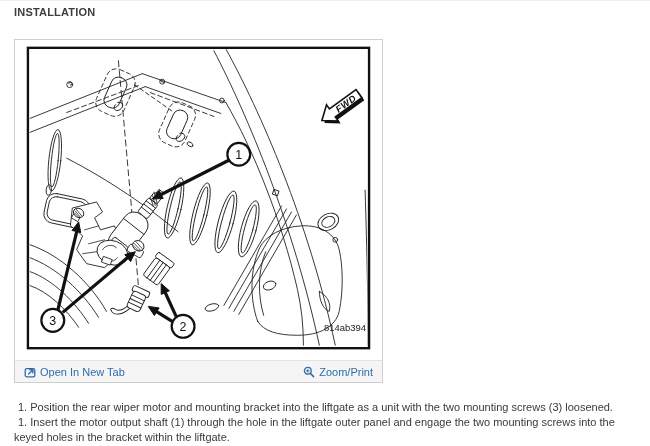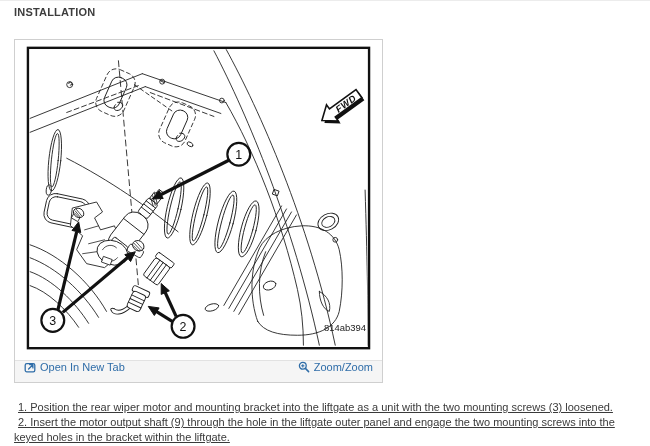--- a/index.html
+++ b/index.html
@@ -26,42 +26,42 @@
   .diagram-wrap {
     width: 367px;
     height: 320px;
     background: #ffffff;
   }
   .figure-footer {
     height: 22px;
     background: #f5f5f5;
     border-top: 1px solid #e2e2e2;
     display: flex;
-    align-items: flex-start;
+    align-items: center;
     justify-content: space-between;
     padding: 0 9px;
   }
   .fig-link {
     display: inline-flex;
     align-items: center;
     gap: 4px;
     font-size: 11px;
     color: #2f6da8;
     text-decoration: none;
     cursor: pointer;
   }
   .fig-link svg { display: block; }
   .instructions {
     margin-top: 17px;
     padding: 0 14px;
     font-size: 11px;
     line-height: 15px;
     color: #3a3a3a;
   }
-  .instructions p { text-indent: 4px; text-decoration: underline; }
+  .instructions p { text-indent: 4px; }
   svg text { font-family: "Liberation Sans", sans-serif; }
 </style>
 </head>
 <body>
 
 <div class="page-title">INSTALLATION</div>
 
 <div class="figure-panel">
   <div class="diagram-wrap">
     <svg width="367" height="320" viewBox="0 0 369 320" xmlns="http://www.w3.org/2000/svg">
@@ -254,21 +254,21 @@
       </svg>
       <span>Open In New Tab</span>
     </a>
     <a class="fig-link">
       <svg width="12" height="12" viewBox="0 0 12 12">
         <circle cx="4.8" cy="4.8" r="3.4" fill="none" stroke="#2f6da8" stroke-width="1.3"></circle>
         <line x1="3.2" y1="4.8" x2="6.4" y2="4.8" stroke="#2f6da8" stroke-width="1.1"></line>
         <line x1="4.8" y1="3.2" x2="4.8" y2="6.4" stroke="#2f6da8" stroke-width="1.1"></line>
         <line x1="7.4" y1="7.4" x2="10.6" y2="10.6" stroke="#2f6da8" stroke-width="1.5" stroke-linecap="round"></line>
       </svg>
-      <span>Zoom/Zoom</span>
+      <span>Zoom/Print</span>
     </a>
   </div>
 </div>
 
 <div class="instructions">
   <p>1. Position the rear wiper motor and mounting bracket into the liftgate as a unit with the two mounting screws (3) loosened.</p>
-  <p>2. Insert the motor output shaft (9) through the hole in the liftgate outer panel and engage the two mounting screws into the keyed holes in the bracket within the liftgate.</p>
+  <p>1. Insert the motor output shaft (1) through the hole in the liftgate outer panel and engage the two mounting screws into the keyed holes in the bracket within the liftgate.</p>
 </div>
 
 </body></html>

